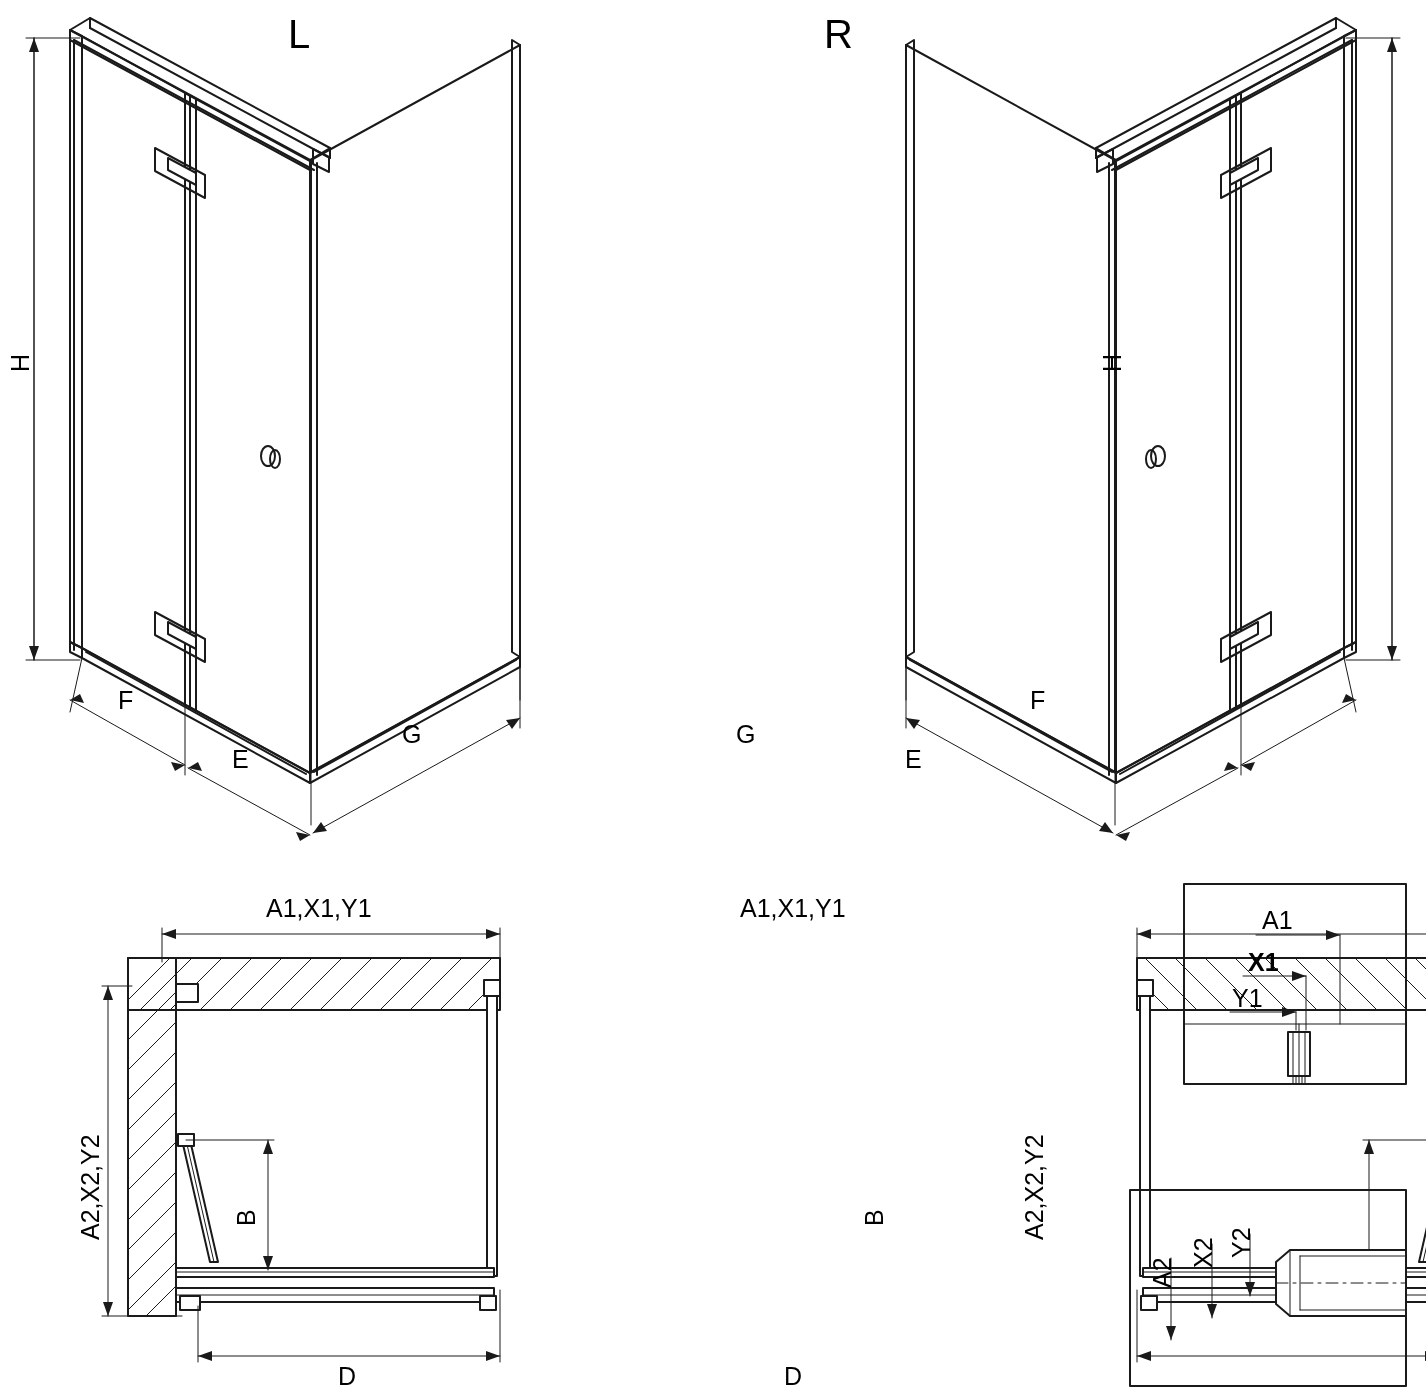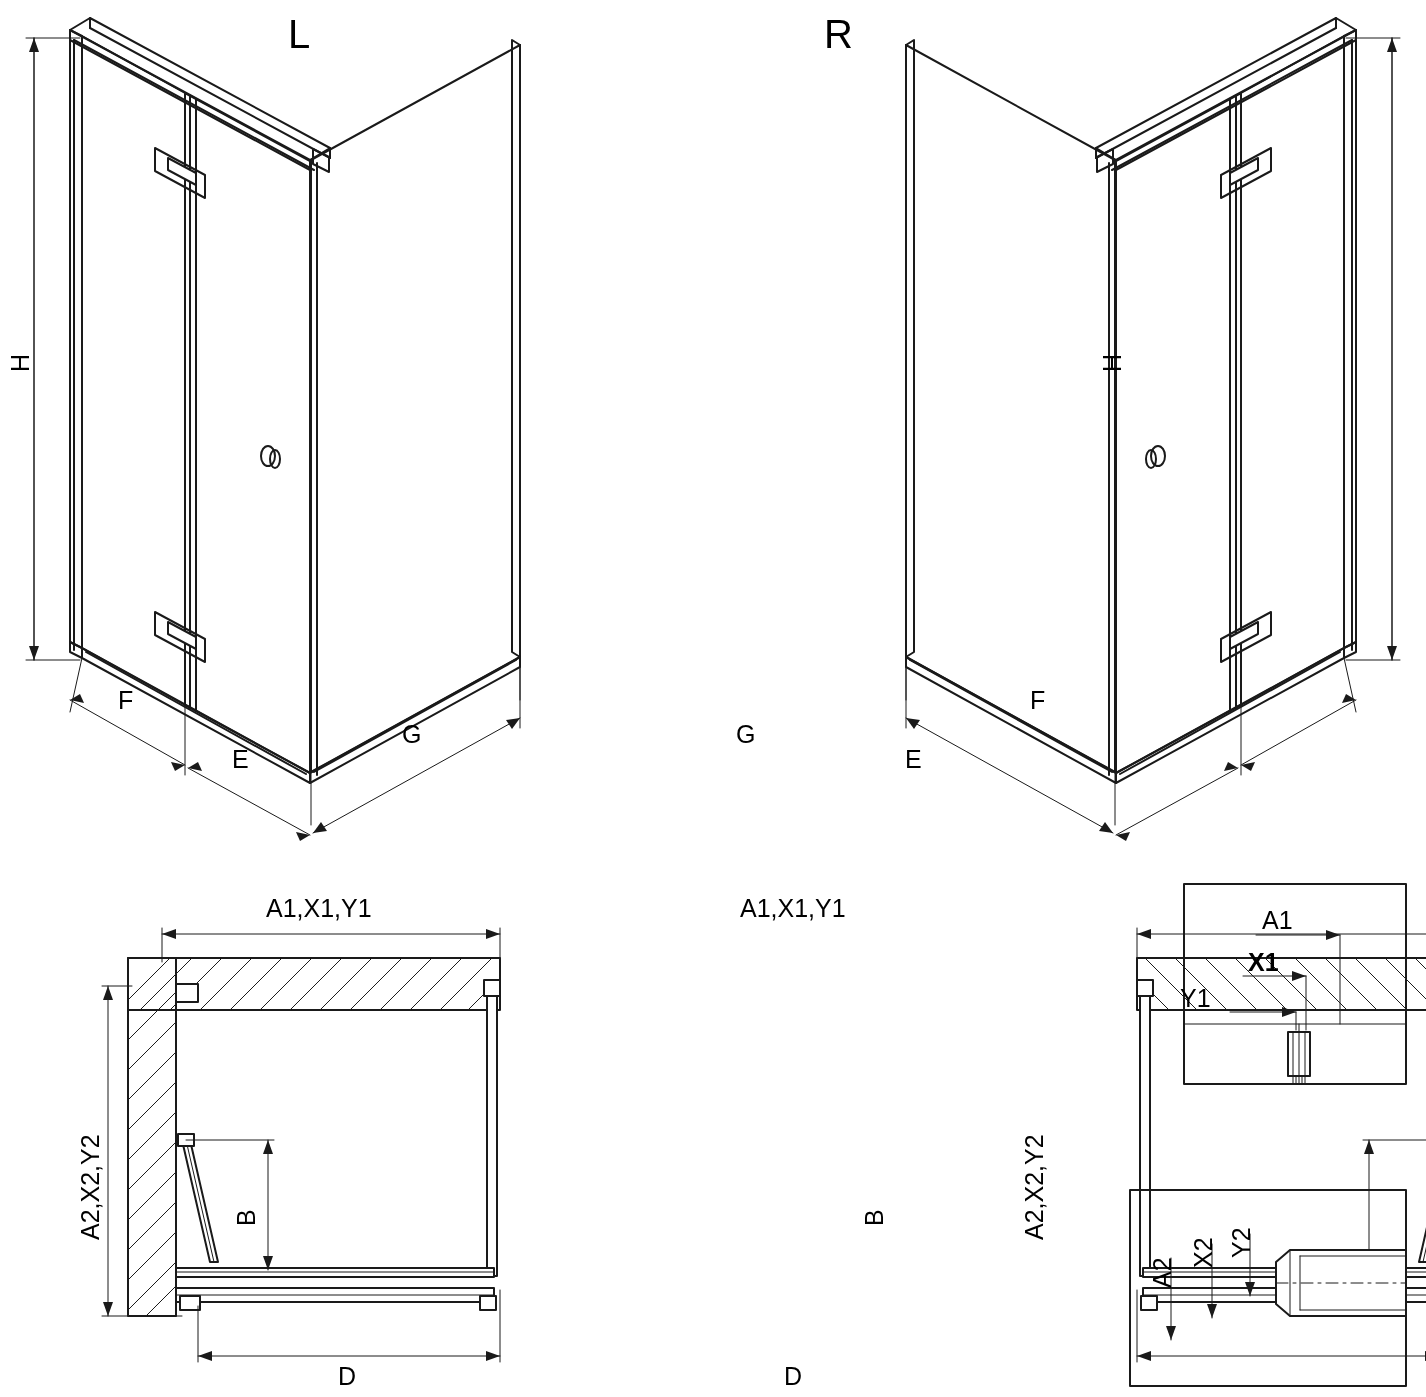--- a/index.html
+++ b/index.html
@@ -400,19 +400,19 @@
   <div class="lbl dim rot90" style="left:234px; top:1226px;">B</div>
   <div class="lbl dim" style="left:338px; top:1364px;">D</div>
 
   <div class="lbl dim" style="left:740px; top:896px;">A1,X1,Y1</div>
   <div class="lbl dim rot90" style="left:1022px; top:1240px;">A2,X2,Y2</div>
   <div class="lbl dim rot90" style="left:862px; top:1226px;">B</div>
   <div class="lbl dim" style="left:784px; top:1364px;">D</div>
 
   <div class="lbl dim" style="left:1262px; top:908px;">A1</div>
   <div class="lbl dim" style="left:1248px; top:950px;font-weight:bold;">X1</div>
-  <div class="lbl dim" style="left:1180px; top:986px;">Y1</div>
+  <div class="lbl dim" style="left:1232px; top:986px;">Y1</div>
 
   <div class="lbl dim rot90" style="left:1150px; top:1288px;">A2</div>
   <div class="lbl dim rot90" style="left:1191px; top:1268px;">X2</div>
   <div class="lbl dim rot90" style="left:1229px; top:1258px;">Y2</div>
 
 </div>
 
 </body></html>

